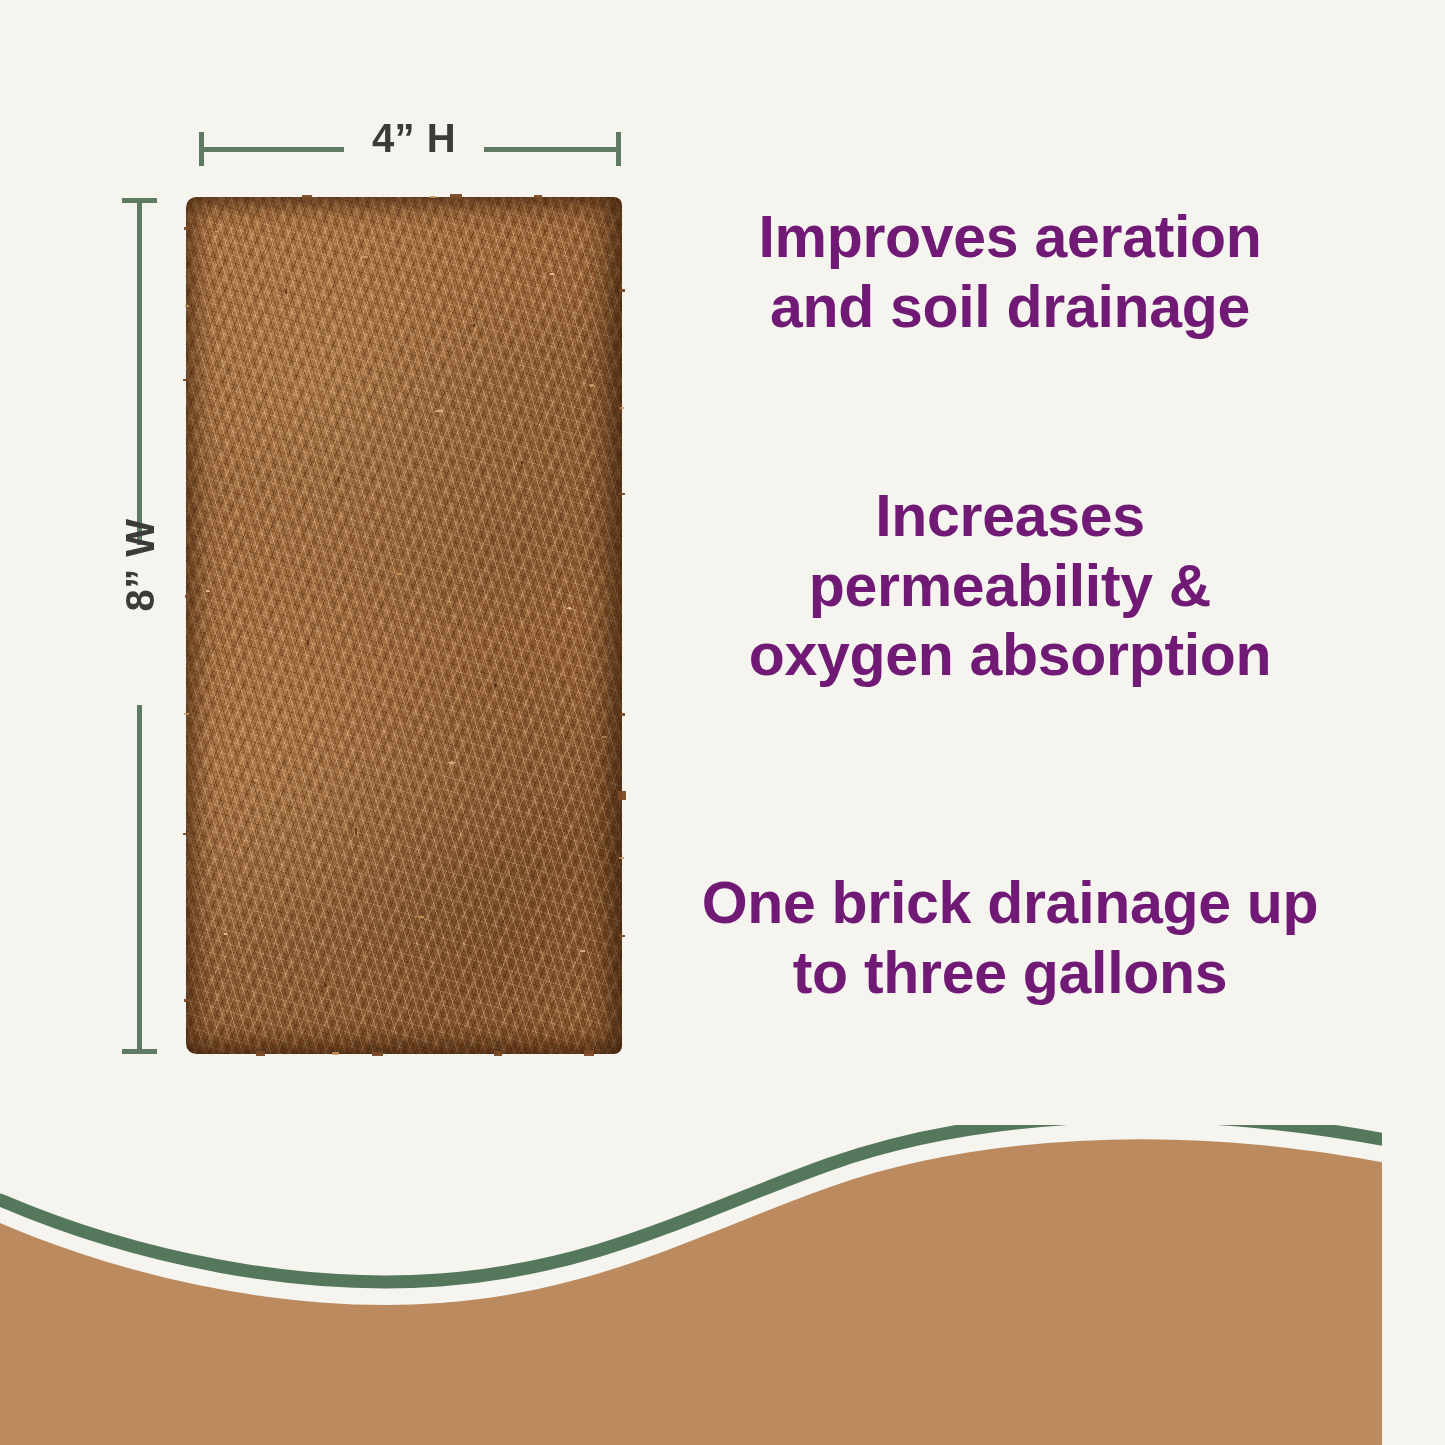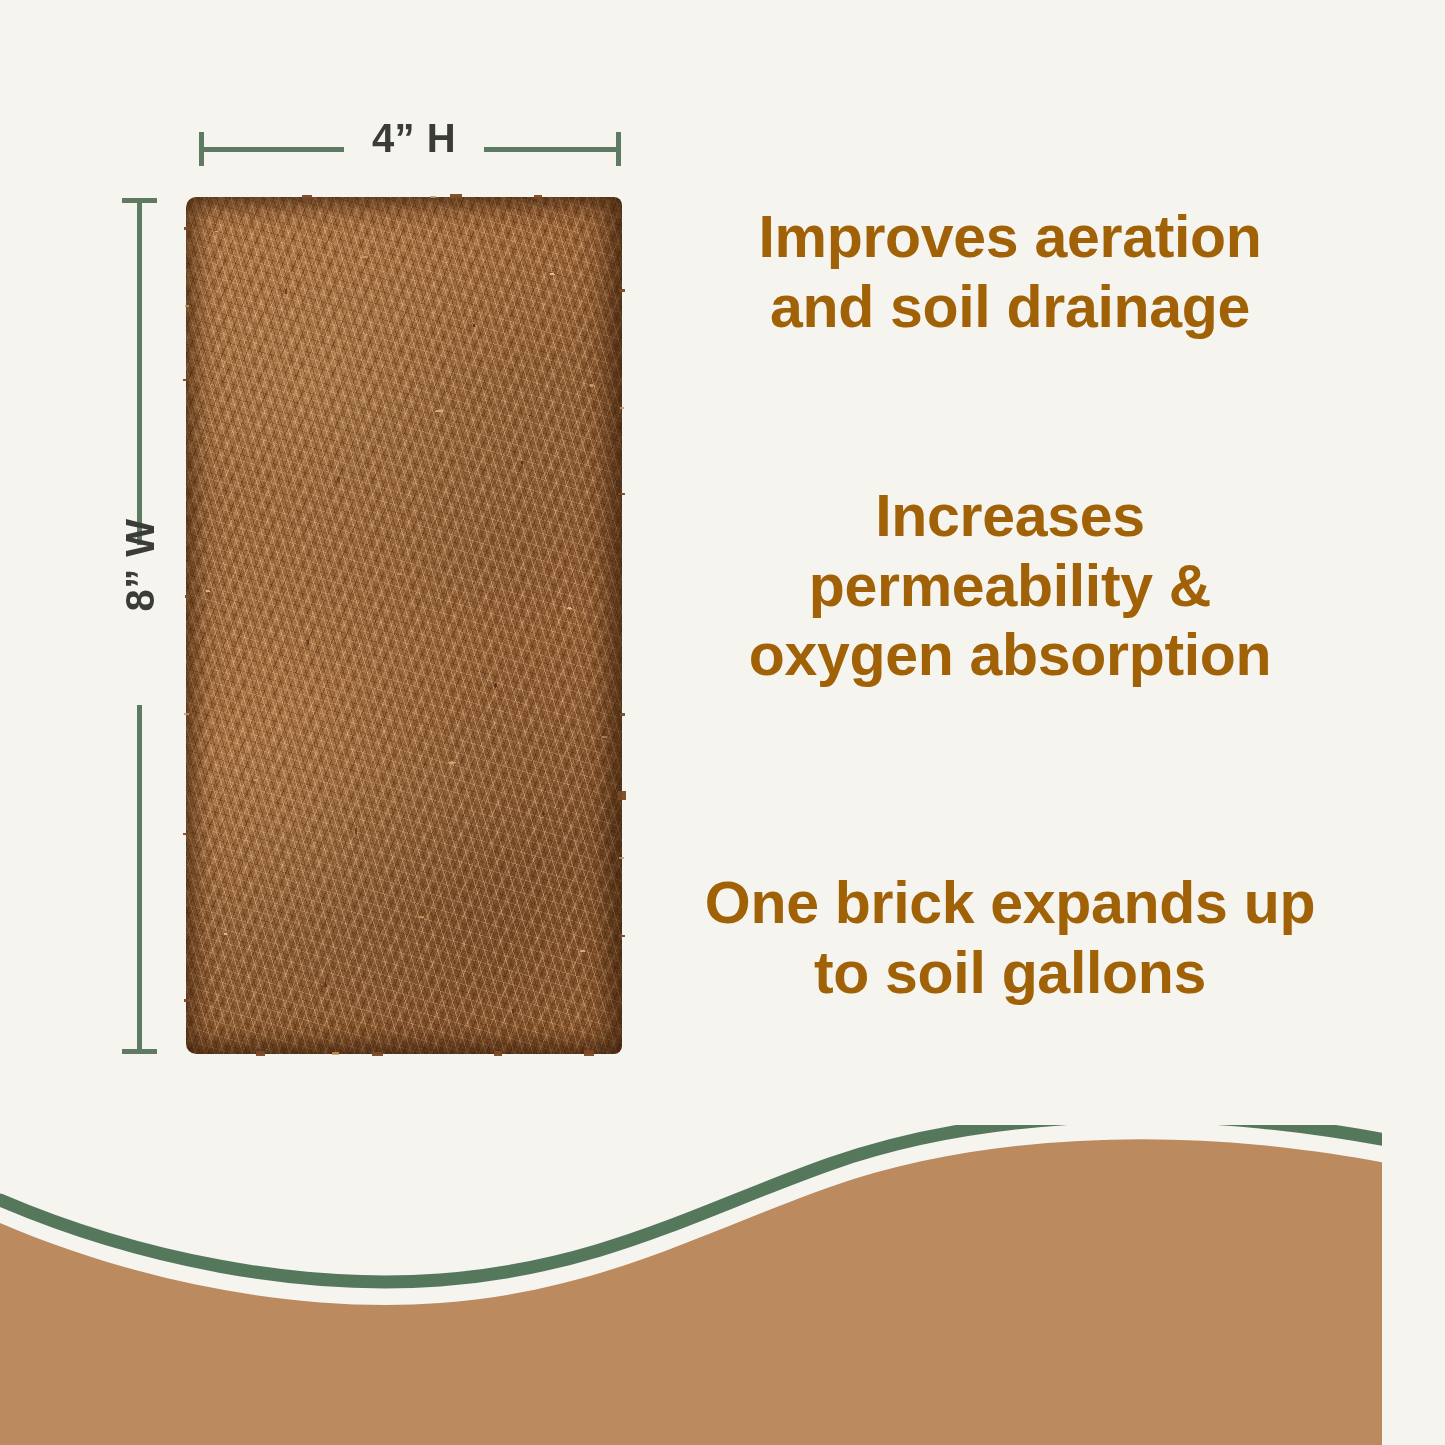--- a/index.html
+++ b/index.html
@@ -190,21 +190,21 @@
     border-radius: 12px;
   }
   #brick-edge-rough svg { display: block; }
 
   
   .benefit {
     position: absolute;
     left: 700px;
     width: 620px;
     text-align: center;
-    color: #a16207;
+    color: #701a75;
     font-size: 59px;
     font-weight: 700;
     line-height: 1.18;
     letter-spacing: -0.3px;
   }
   #benefit-0 { top: 203px; }
   #benefit-1 { top: 482px; }
   #benefit-2 { top: 869px; }
 
   
@@ -269,21 +269,21 @@
         <rect x="438" y="214" width="4" height="2"></rect>
         <rect x="437" y="664" width="5" height="2"></rect>
         <rect x="150" y="859" width="7" height="3"></rect>
         <rect x="248" y="3" width="6" height="2"></rect>
       </g>
     </svg>
   </div>
 
   <div class="benefit" id="benefit-0">Improves aeration and soil drainage</div>
   <div class="benefit" id="benefit-1">Increases permeability &amp; oxygen absorption</div>
-  <div class="benefit" id="benefit-2">One brick expands up to soil gallons</div>
+  <div class="benefit" id="benefit-2">One brick drainage up to three gallons</div>
 
   <div id="wave">
     <svg viewBox="0 0 1445 320" xmlns="http://www.w3.org/2000/svg" preserveAspectRatio="none">
 
       <path id="wave-fill" d="M0 98 C 140 158, 300 188, 440 178 C 600 166, 700 108, 830 62 C 960 16, 1120 6, 1260 20 C 1340 28, 1400 40, 1445 50 L 1445 320 L 0 320 Z" fill="#BC8A5F"></path>
 
       <path id="wave-line" d="M0 75 C 140 135, 300 165, 440 155 C 600 143, 700 85, 830 39 C 960 -7, 1120 -17, 1260 -3 C 1340 5, 1400 17, 1445 27" fill="none" stroke="#55785C" stroke-width="13" stroke-linecap="round"></path>
     </svg>
   </div>
 

